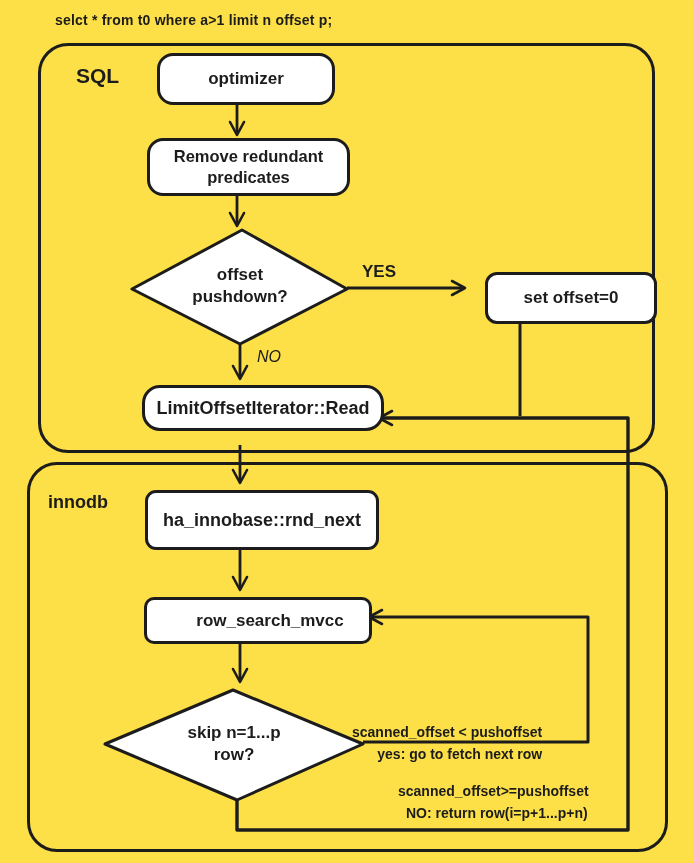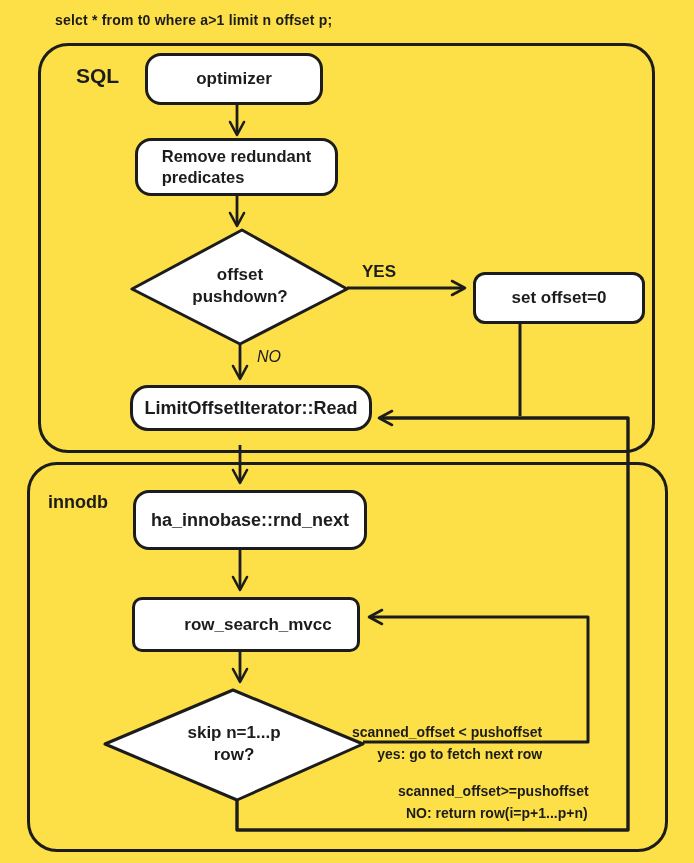--- a/index.html
+++ b/index.html
@@ -11,22 +11,22 @@
     position:absolute;left:55px;top:12px;font-size:14px;font-weight:bold;
     letter-spacing:.2px;z-index:5;
   }
   .container{
     position:absolute;border:3px solid #1c1c1c;border-radius:30px;
     background:transparent;z-index:1;box-sizing:border-box;
   }
   .wires{position:absolute;left:0;top:0;z-index:3;pointer-events:none;}
   .node{
     position:absolute;z-index:4;display:flex;align-items:center;justify-content:center;
-    background:#fff;border:3px solid #1c1c1c;font-weight:bold;text-align:left;
-    white-space:pre-line;box-sizing:border-box;line-height:1.25;
+    background:#fff;border:3px solid #1c1c1c;font-weight:bold;text-align:center;
+    white-space:pre-line;box-sizing:border-box;line-height:1.25;margin-left:12px;
   }
   .clabel{position:absolute;font-weight:bold;z-index:5;}
   .dlabel{
     position:absolute;z-index:4;text-align:center;font-weight:bold;
     white-space:pre-line;line-height:1.3;
   }
   .edge-label{position:absolute;z-index:5;font-weight:bold;}
   .annot{position:absolute;z-index:5;font-weight:bold;font-size:14px;line-height:22px;}
 </style>
 </head>
@@ -66,23 +66,23 @@
 
   <div class="node" style="left:145px;top:53px;width:178px;height:52px;border-radius:16px;font-size:17px;">optimizer</div>
 
   <div class="node" style="left:135px;top:138px;width:203px;height:58px;border-radius:16px;font-size:16.5px;">Remove redundant
 predicates</div>
 
   <div class="node" style="left:473px;top:272px;width:172px;height:52px;border-radius:12px;font-size:17px;">set offset=0</div>
 
   <div class="node" style="left:130px;top:385px;width:242px;height:46px;border-radius:18px;font-size:18px;">LimitOffsetIterator::Read</div>
 
-  <div class="node" style="left:133px;top:490px;width:234px;height:60px;border-radius:16px;font-size:18px;">ha_innobase::rnd_next</div>
+  <div class="node" style="left:133px;top:490px;width:234px;height:60px;border-radius:11px;font-size:18px;">ha_innobase::rnd_next</div>
 
-  <div class="node" style="left:132px;top:597px;width:228px;height:55px;border-radius:10px;font-size:17px;padding-left:24px;">row_search_mvcc</div>
+  <div class="node" style="left:132px;top:597px;width:228px;height:47px;border-radius:10px;font-size:17px;padding-left:24px;">row_search_mvcc</div>
 
   <div class="dlabel" style="left:150px;top:264px;width:180px;font-size:17px;">offset
 pushdown?</div>
   <div class="dlabel" style="left:144px;top:722px;width:180px;font-size:17px;">skip n=1...p
 row?</div>
 
   <span class="edge-label" style="left:362px;top:262px;font-size:17px;">YES</span>
   <span class="edge-label" style="left:257px;top:348px;font-size:16px;font-weight:400;font-style:italic;">NO</span>
 
   <div class="annot" style="left:352px;top:687px;margin-top:34px;">

